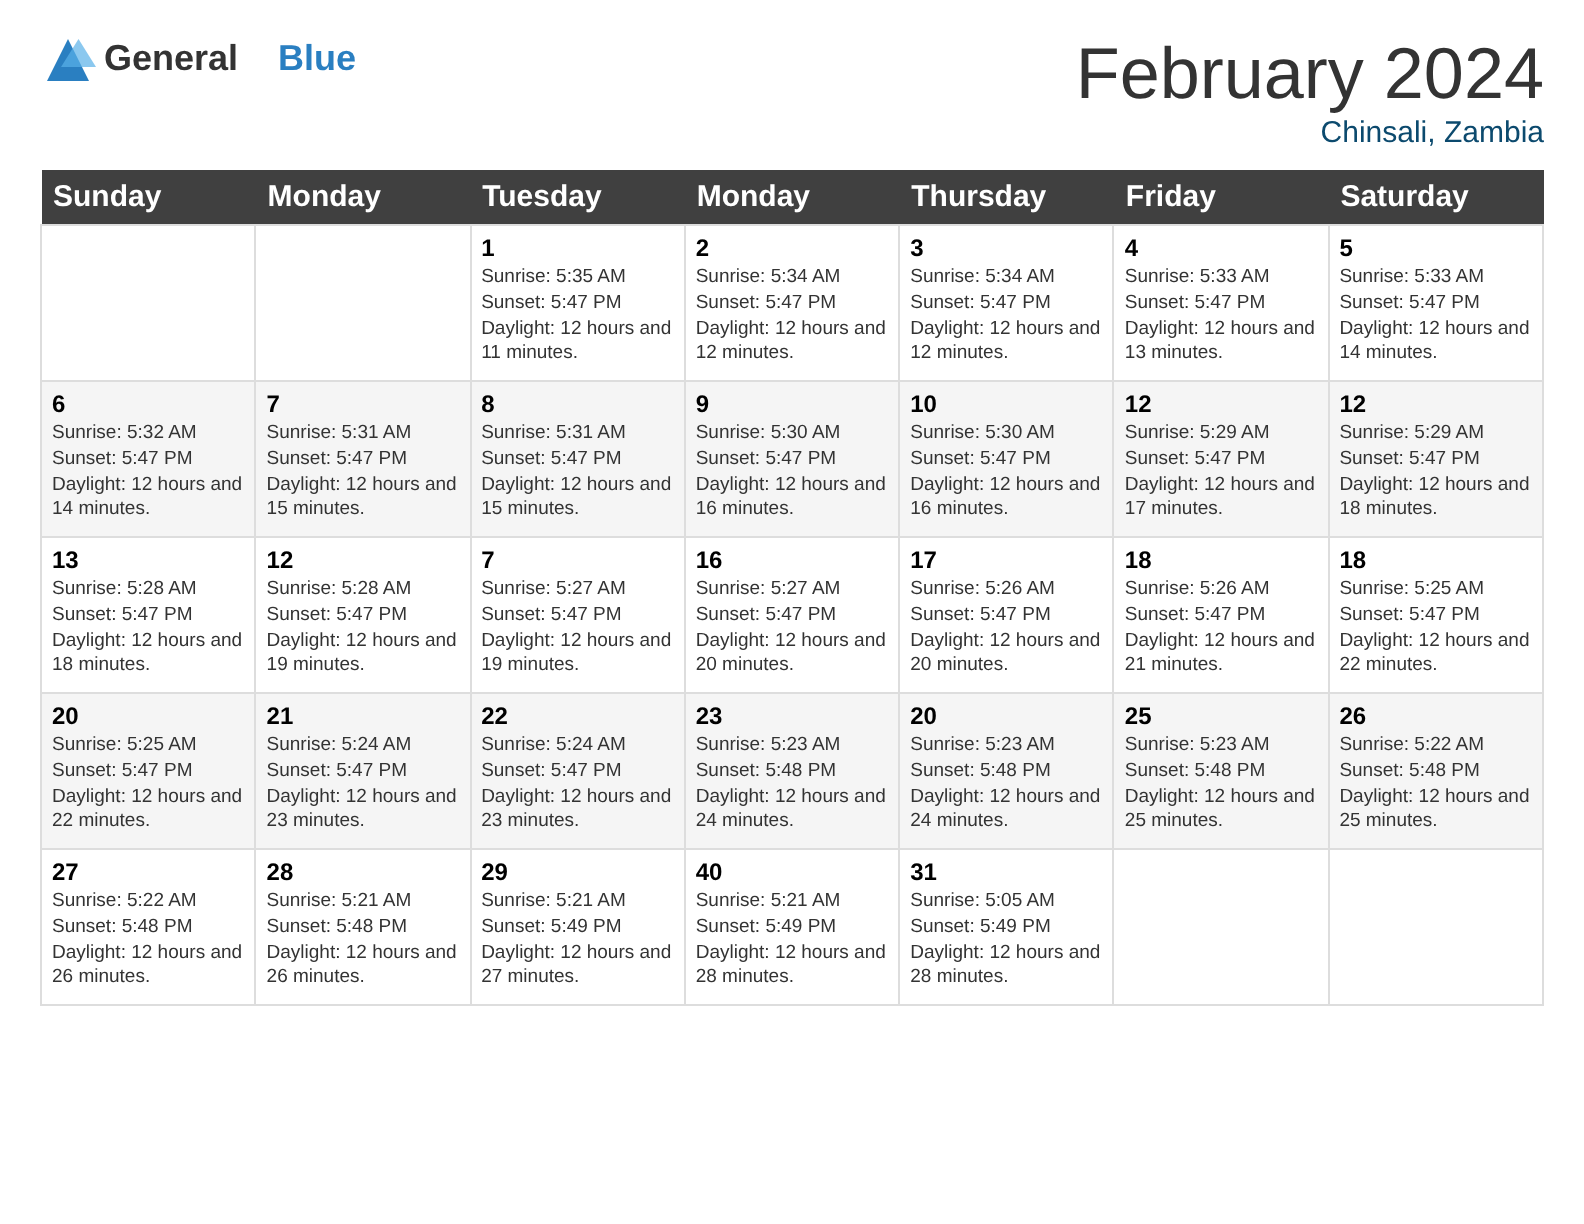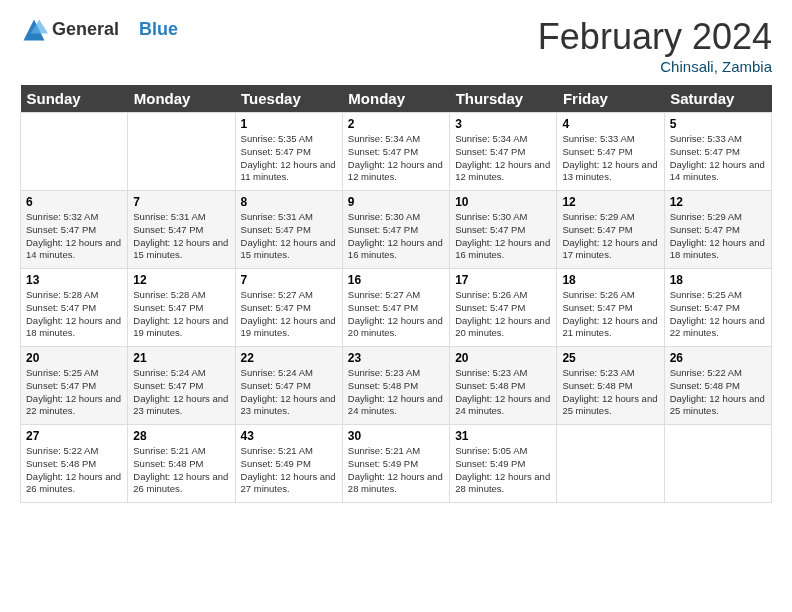--- a/index.html
+++ b/index.html
@@ -307,27 +307,27 @@
 Sunset: 5:48 PM
 Daylight: 12 hours and 26 minutes.</div>
           </td>
           <td>
             <span class="day-num">28</span>
             <div class="day-info">Sunrise: 5:21 AM
 Sunset: 5:48 PM
 Daylight: 12 hours and 26 minutes.</div>
           </td>
           <td>
-            <span class="day-num">43</span>
+            <span class="day-num">29</span>
             <div class="day-info">Sunrise: 5:21 AM
 Sunset: 5:49 PM
 Daylight: 12 hours and 27 minutes.</div>
           </td>
           <td>
-            <span class="day-num">30</span>
+            <span class="day-num">40</span>
             <div class="day-info">Sunrise: 5:21 AM
 Sunset: 5:49 PM
 Daylight: 12 hours and 28 minutes.</div>
           </td>
           <td>
             <span class="day-num">31</span>
             <div class="day-info">Sunrise: 5:05 AM
 Sunset: 5:49 PM
 Daylight: 12 hours and 28 minutes.</div>
           </td>

